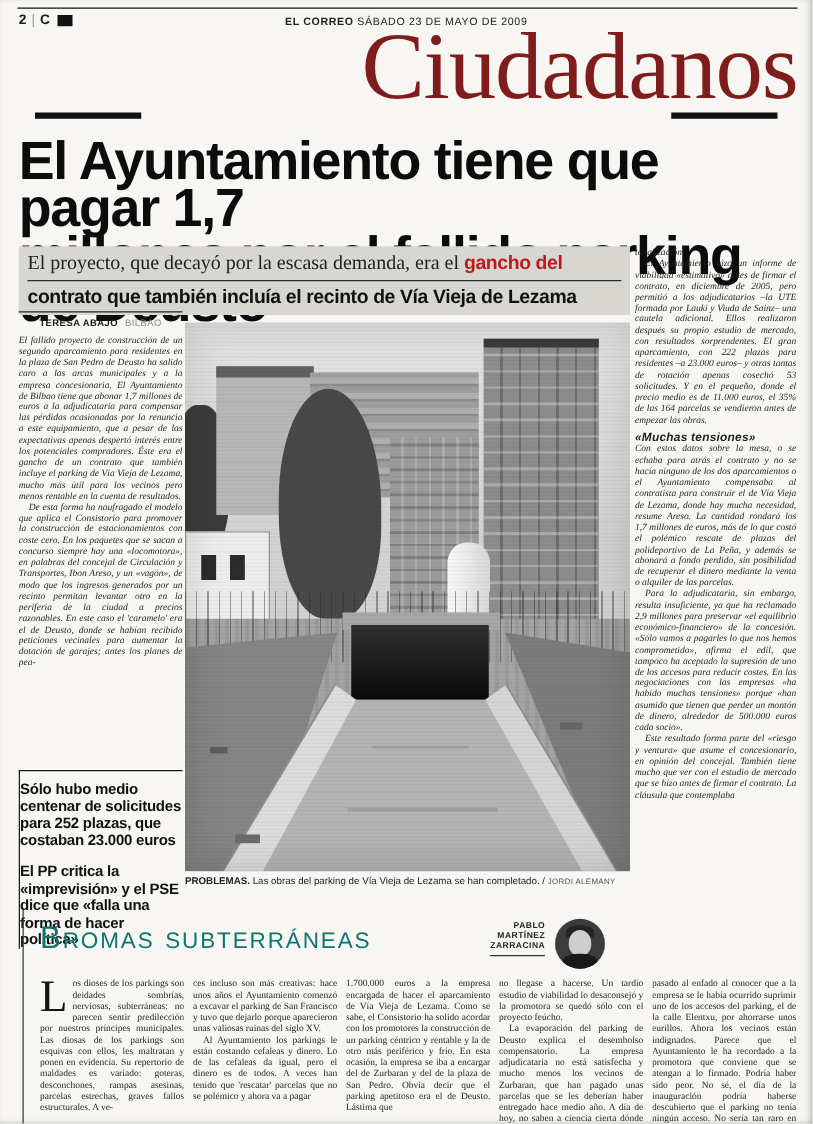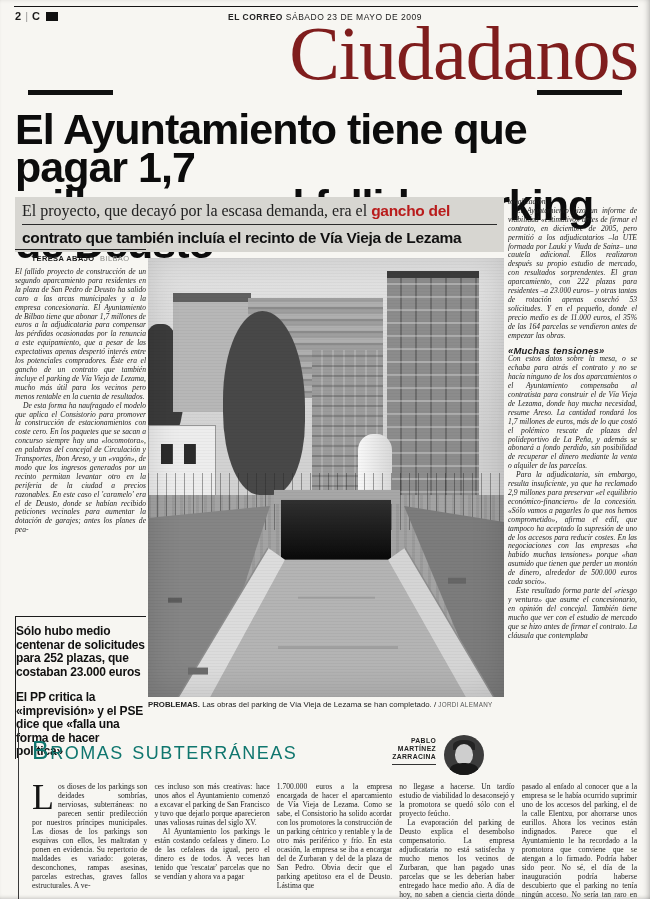--- a/index.html
+++ b/index.html
@@ -216,21 +216,21 @@
         <div class="face"></div>
         <div class="torso"></div>
       </div>
     </div>
     <div class="op-cols">
       <div class="op-col">
         <p class="dropcap">Los dioses de los parkings son deidades sombrías, nerviosas, subterráneas: no parecen sentir predilección por nuestros príncipes municipales. Las diosas de los parkings son esquivas con ellos, les maltratan y ponen en evidencia. Su repertorio de maldades es variado: goteras, desconchones, rampas asesinas, parcelas estrechas, graves fallos estructurales. A ve-</p>
       </div>
       <div class="op-col">
         <p>ces incluso son más creativas: hace unos años el Ayuntamiento comenzó a excavar el parking de San Francisco y tuvo que dejarlo porque aparecieron unas valiosas ruinas del siglo XV.</p>
-        <p>Al Ayuntamiento los parkings le están costando cefaleas y dinero. Lo de las cefaleas da igual, pero el dinero es de todos. A veces han tenido que 'rescatar' parcelas que no se vendían y ahora va a pagar</p>
+        <p>Al Ayuntamiento los parkings le están costando cefaleas y dinero. Lo de las cefaleas da igual, pero el dinero es de todos. A veces han tenido que 'rescatar' parcelas que no se polémico y ahora va a pagar</p>
       </div>
       <div class="op-col">
         <p>1.700.000 euros a la empresa encargada de hacer el aparcamiento de Vía Vieja de Lezama. Como se sabe, el Consistorio ha solido acordar con los promotores la construcción de un parking céntrico y rentable y la de otro más periférico y frío. En esta ocasión, la empresa se iba a encargar del de Zurbaran y del de la plaza de San Pedro. Obvia decir que el parking apetitoso era el de Deusto. Lástima que</p>
       </div>
       <div class="op-col">
         <p>no llegase a hacerse. Un tardío estudio de viabilidad lo desaconsejó y la promotora se quedó sólo con el proyecto feúcho.</p>
         <p>La evaporación del parking de Deusto explica el desembolso compensatorio. La empresa adjudicataria no está satisfecha y mucho menos los vecinos de Zurbaran, que han pagado unas parcelas que se les deberían haber entregado hace medio año. A día de hoy, no saben a ciencia cierta dónde dejar sus coches. Hasta hace poco estaban molestos, pero han</p>
       </div>
       <div class="op-col">
         <p>pasado al enfado al conocer que a la empresa se le había ocurrido suprimir uno de los accesos del parking, el de la calle Elentxu, por ahorrarse unos eurillos. Ahora los vecinos están indignados. Parece que el Ayuntamiento le ha recordado a la promotora que conviene que se atengan a lo firmado. Podría haber sido peor. No sé, el día de la inauguración podría haberse descubierto que el parking no tenía ningún acceso. No sería tan raro en una ciudad en la que le buscan las cosquillas las burlonas diosas de los parkings.</p>

